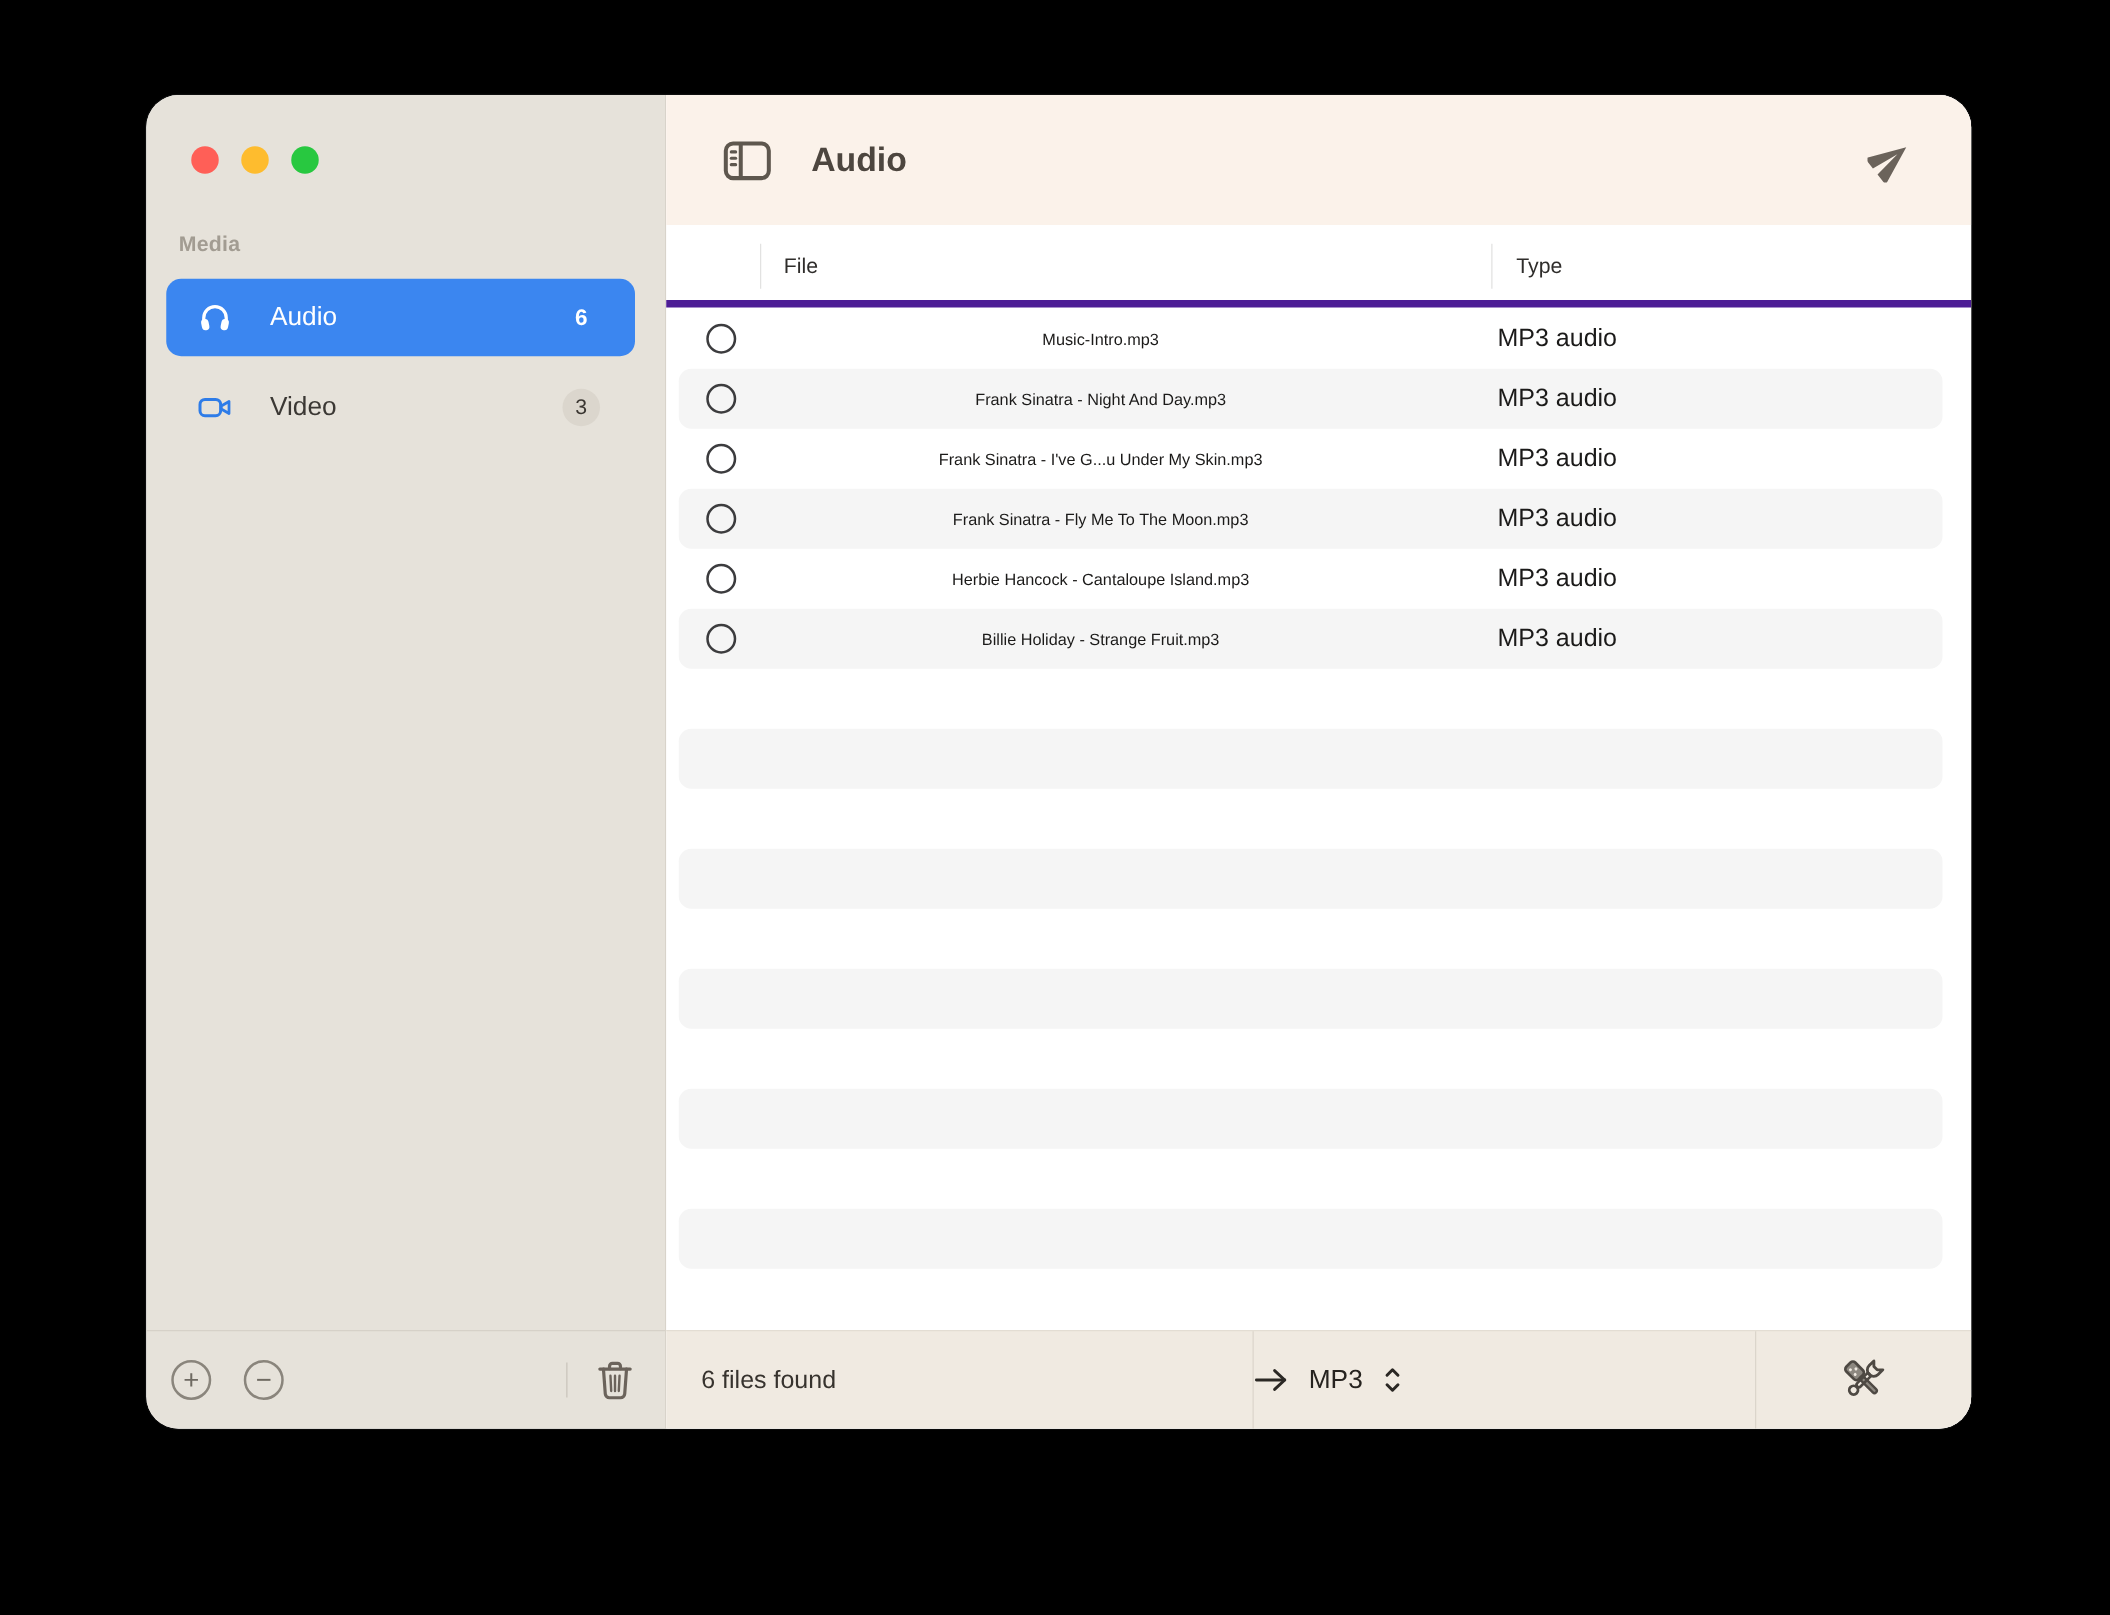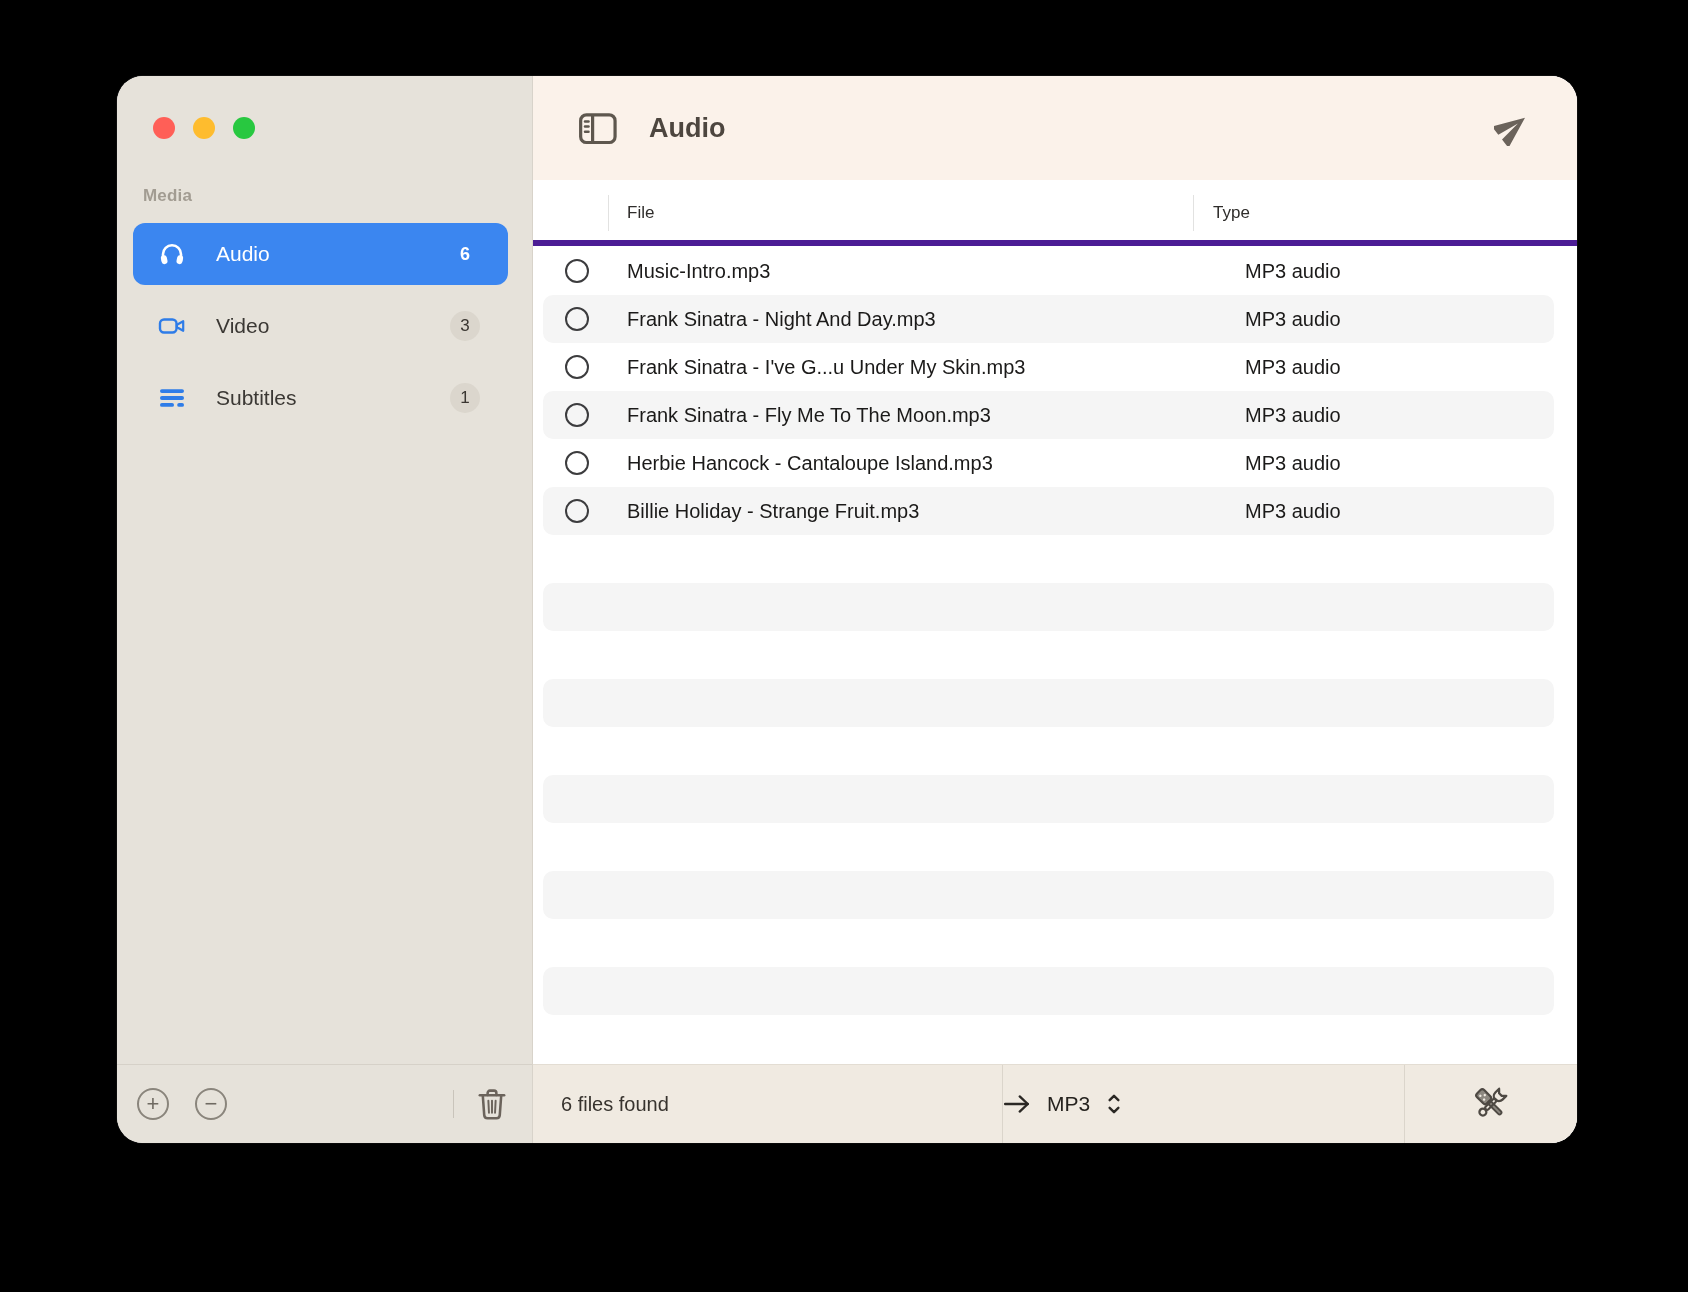--- a/index.html
+++ b/index.html
@@ -37,22 +37,22 @@
   .header-spacer{flex:1;}
 
   .table-header{height:66px;position:relative;flex:none;border-bottom:6px solid #4c1d95;}
   .col-divider{position:absolute;top:15px;width:1px;height:36px;background:#E2E2E1;}
   .col-label{position:absolute;top:0;height:66px;display:flex;align-items:center;font-size:17px;color:#2F2D2B;}
 
   .rows{flex:1;padding-top:1px;}
   .row{height:48px;margin:0 23px 0 10px;border-radius:10px;display:flex;align-items:center;position:relative;}
   .row.zebra{background:#F5F5F5;}
   .row .sel-circle{position:absolute;left:22px;width:24px;height:24px;border:2px solid #3C3C3E;border-radius:50%;}
-  .row .file-cell{position:absolute;left:84px;right:420px;font-size:20px;color:#1B1A19;white-space:nowrap;overflow:hidden;}
-  .row .type-cell{position:absolute;left:702px;font-size:20px;color:#1B1A19;}
+  .row .file-cell{position:absolute;left:84px;right:420px;font-size:13px;color:#1B1A19;white-space:nowrap;overflow:hidden;text-align:center;}
+  .row .type-cell{position:absolute;left:655px;font-size:20px;color:#1B1A19;}
 
   .main-footer{height:79px;background:#F0EAE1;border-top:1px solid #E3DDD3;display:flex;align-items:stretch;flex:none;}
   .footer-sec{display:flex;align-items:center;}
   .sec-status{width:469px;padding-left:28px;font-size:20px;color:#37332E;}
   .footer-divider{width:1px;background:#DBD5CB;}
   .sec-format{width:401px;justify-content:flex-start;gap:16px;}
   .format-label{font-size:21px;color:#26231F;}
   .sec-tools{flex:1;justify-content:center;}
 
   svg{display:block;}
@@ -83,32 +83,20 @@
         </div>
         <div class="nav-item">
           <span class="nav-icon">
             <svg width="28" height="28" viewBox="0 0 28 28">
     <rect x="2" y="7.5" width="16.5" height="13" rx="4" fill="none" stroke="#2E7CE8" stroke-width="2.4"></rect>
     <path d="M19 12.8l6.2-3.6v9.6L19 15.2z" fill="none" stroke="#2E7CE8" stroke-width="2.2" stroke-linejoin="round"></path>
   </svg>
           </span>
           <span class="nav-label">Video</span>
           <span class="nav-badge">3</span>
-        </div>
-        <div class="nav-item">
-          <span class="nav-icon">
-            <svg width="28" height="28" viewBox="0 0 28 28">
-    <rect x="2" y="5.2" width="24" height="3.8" rx="1.9" fill="#2E7CE8"></rect>
-    <rect x="2" y="12.1" width="24" height="3.8" rx="1.9" fill="#2E7CE8"></rect>
-    <rect x="2" y="19" width="14" height="3.8" rx="1.9" fill="#2E7CE8"></rect>
-    <rect x="19.2" y="19" width="6.8" height="3.8" rx="1.9" fill="#2E7CE8"></rect>
-  </svg>
-          </span>
-          <span class="nav-label">Subtitles</span>
-          <span class="nav-badge">1</span>
         </div>
       </div>
     <div class="sidebar-footer">
       <div class="round-btn">+</div>
       <div class="round-btn">−</div>
       <div class="mini-divider"></div>
       <svg width="32" height="34" viewBox="0 0 26 28" fill="none" stroke="#6B635B">
         <path d="M3 6.8h20" stroke-width="2.1" stroke-linecap="round"></path>
         <path d="M9.4 6.6V4.9a1.9 1.9 0 0 1 1.9-1.9h3.4a1.9 1.9 0 0 1 1.9 1.9v1.7" stroke-width="2.1" stroke-linecap="round"></path>
         <path d="M5.4 6.8l1.2 16.4a2.7 2.7 0 0 0 2.7 2.5h7.4a2.7 2.7 0 0 0 2.7-2.5l1.2-16.4" stroke-width="2.1" stroke-linecap="round"></path>

